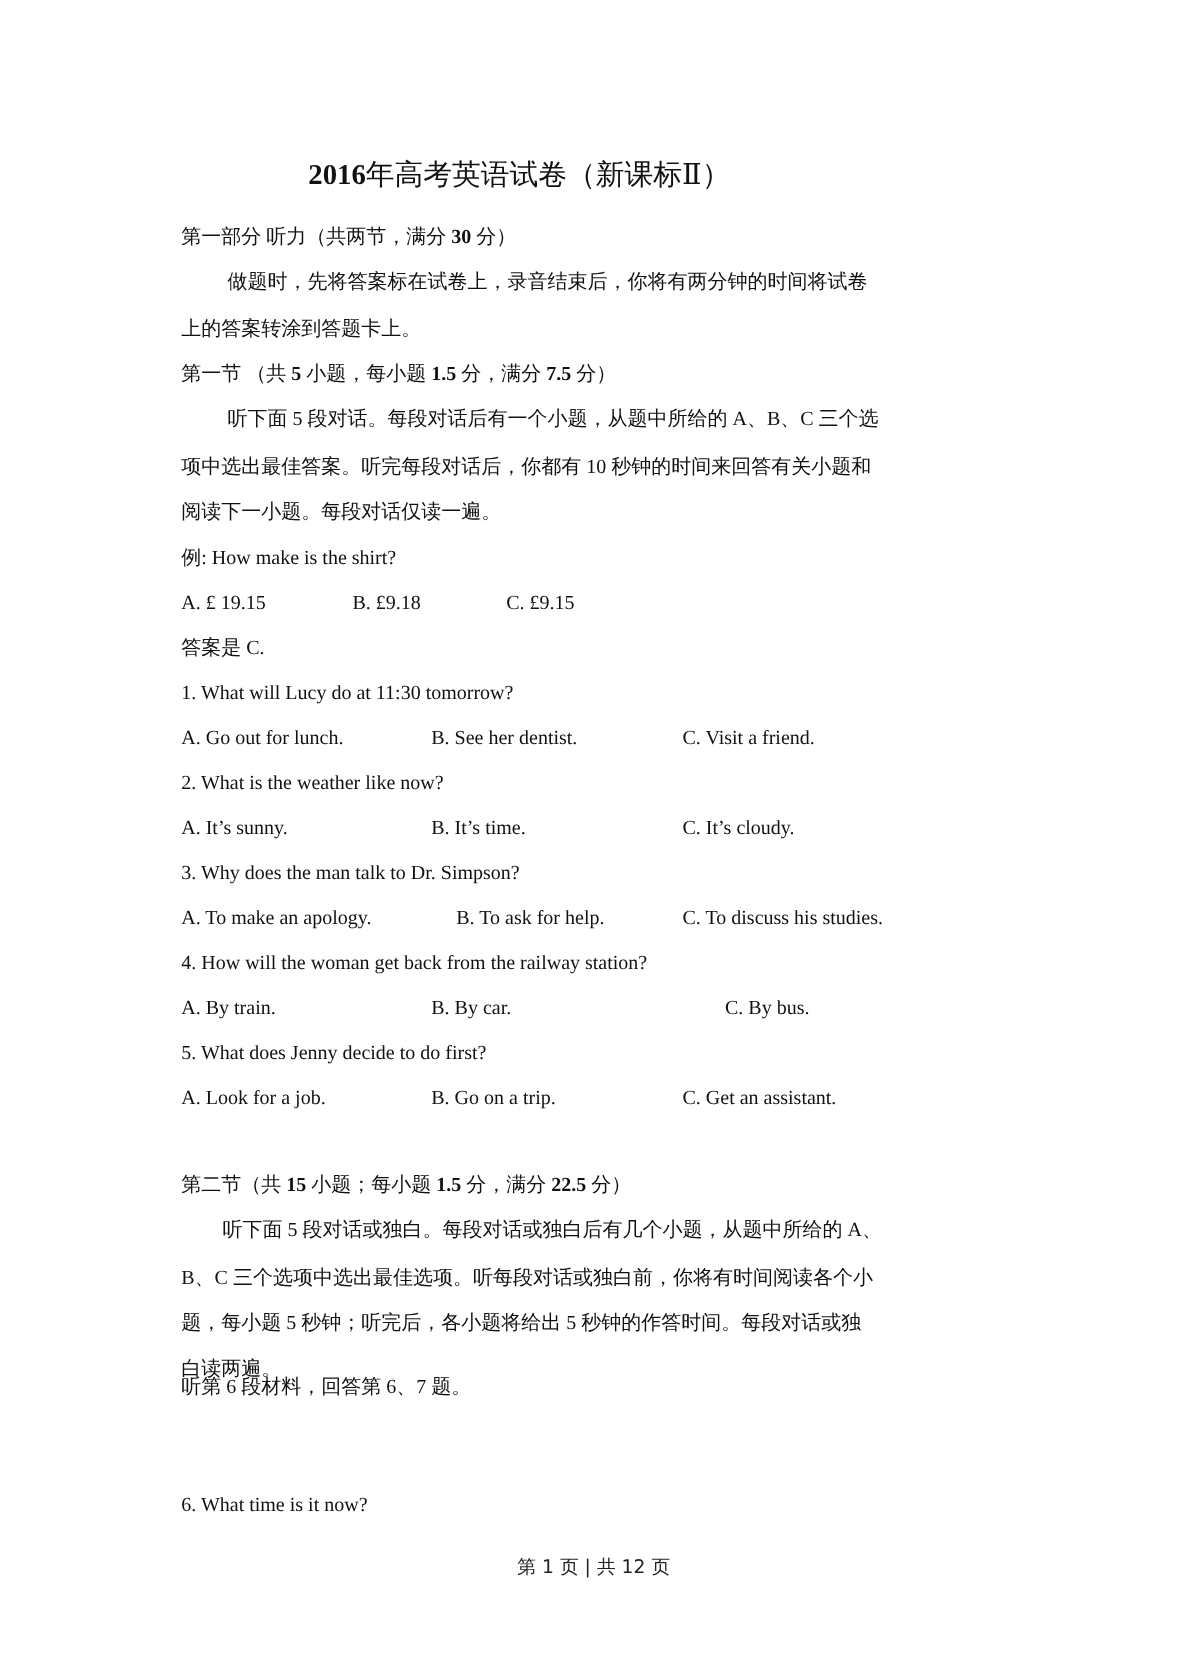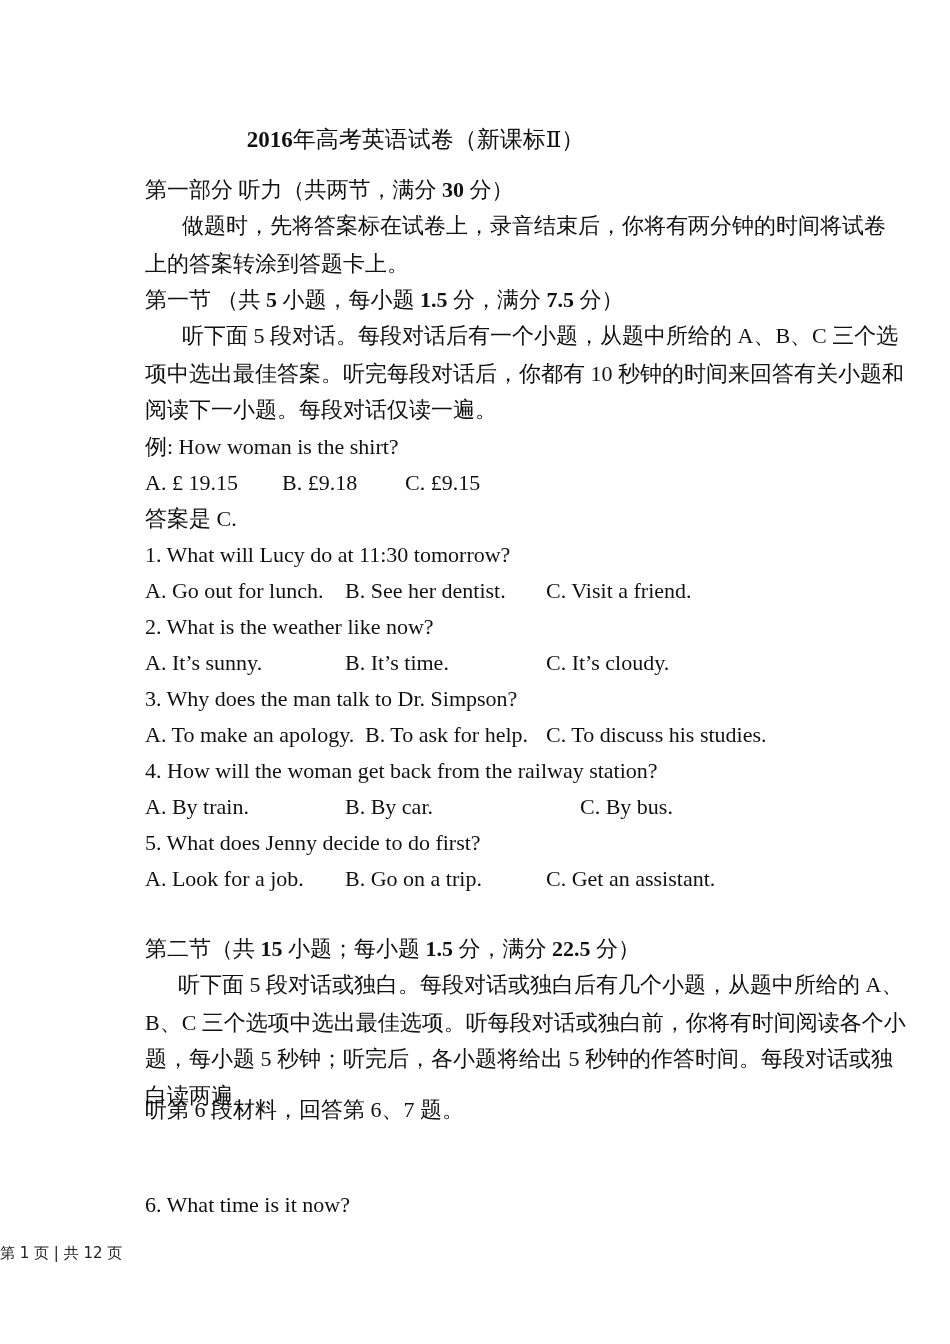--- a/index.html
+++ b/index.html
@@ -2,24 +2,24 @@
 <html><head>
   <meta charset="utf-8">
   <style>
     html, body { margin: 0; padding: 0; background: #ffffff; }
     body { width: 950px; height: 1344px; position: relative; overflow: hidden;
            font-family: "Liberation Serif", "DejaVu Serif", serif; color: #111; }
     .page { position: absolute; left: 0; top: 0; width: 950px; height: 1344px; }
     .title { position: absolute; top: 124px; left: 0; width: 831px; text-align: center;
              font-size: 23px; line-height: 32px; }
     .title b { font-weight: bold; }
-    .line { position: absolute; left: 145px; font-size: 22px; line-height: 24px; white-space: nowrap; }
+    .line { position: absolute; left: 145px; font-size: 16px; line-height: 24px; white-space: nowrap; }
     .indent { padding-left: 37px; }
     .opt { position: absolute; white-space: nowrap; }
-    .footer { position: absolute; top: 1244px; left: 0; width: 950px; text-align: left;
+    .footer { position: absolute; top: 1244px; left: 0; width: 950px; text-align: center;
               font-size: 15px; font-family: "DejaVu Sans", sans-serif; color: #222; }
     b { font-weight: bold; }
   </style>
 </head>
 <body>
 
 <div class="page">
 
   <div class="title">
     <b>2016</b><span>年高考英语试卷（新课标Ⅱ）</span>
@@ -31,21 +31,21 @@
   <div class="line indent" style="top:214px;">做题时，先将答案标在试卷上，录音结束后，你将有两分钟的时间将试卷</div>
   <div class="line" style="top:252px;">上的答案转涂到答题卡上。</div>
 
   <div class="line" style="top:288px;">
     <span>第一节 （共 </span><b>5</b><span> 小题，每小题 </span><b>1.5</b><span> 分，满分 </span><b>7.5</b><span> 分）</span>
   </div>
   <div class="line indent" style="top:324px;">听下面 5 段对话。每段对话后有一个小题，从题中所给的 A、B、C 三个选</div>
   <div class="line" style="top:362px;">项中选出最佳答案。听完每段对话后，你都有 10 秒钟的时间来回答有关小题和</div>
   <div class="line" style="top:398px;">阅读下一小题。每段对话仅读一遍。</div>
 
-  <div class="line" style="top:435px;">例: How woman is the shirt?</div>
+  <div class="line" style="top:435px;">例: How make is the shirt?</div>
   <div class="line" style="top:471px; width:700px; height:24px;">
     <span class="opt" style="left:0;">A. £ 19.15</span>
     <span class="opt" style="left:137px;">B. £9.18</span>
     <span class="opt" style="left:260px;">C. £9.15</span>
   </div>
   <div class="line" style="top:507px;">答案是 C.</div>
 
   <div class="line" style="top:543px;">1. What will Lucy do at 11:30 tomorrow?</div>
   <div class="line" style="top:579px; width:700px; height:24px;">
     <span class="opt" style="left:0;">A. Go out for lunch.</span>

